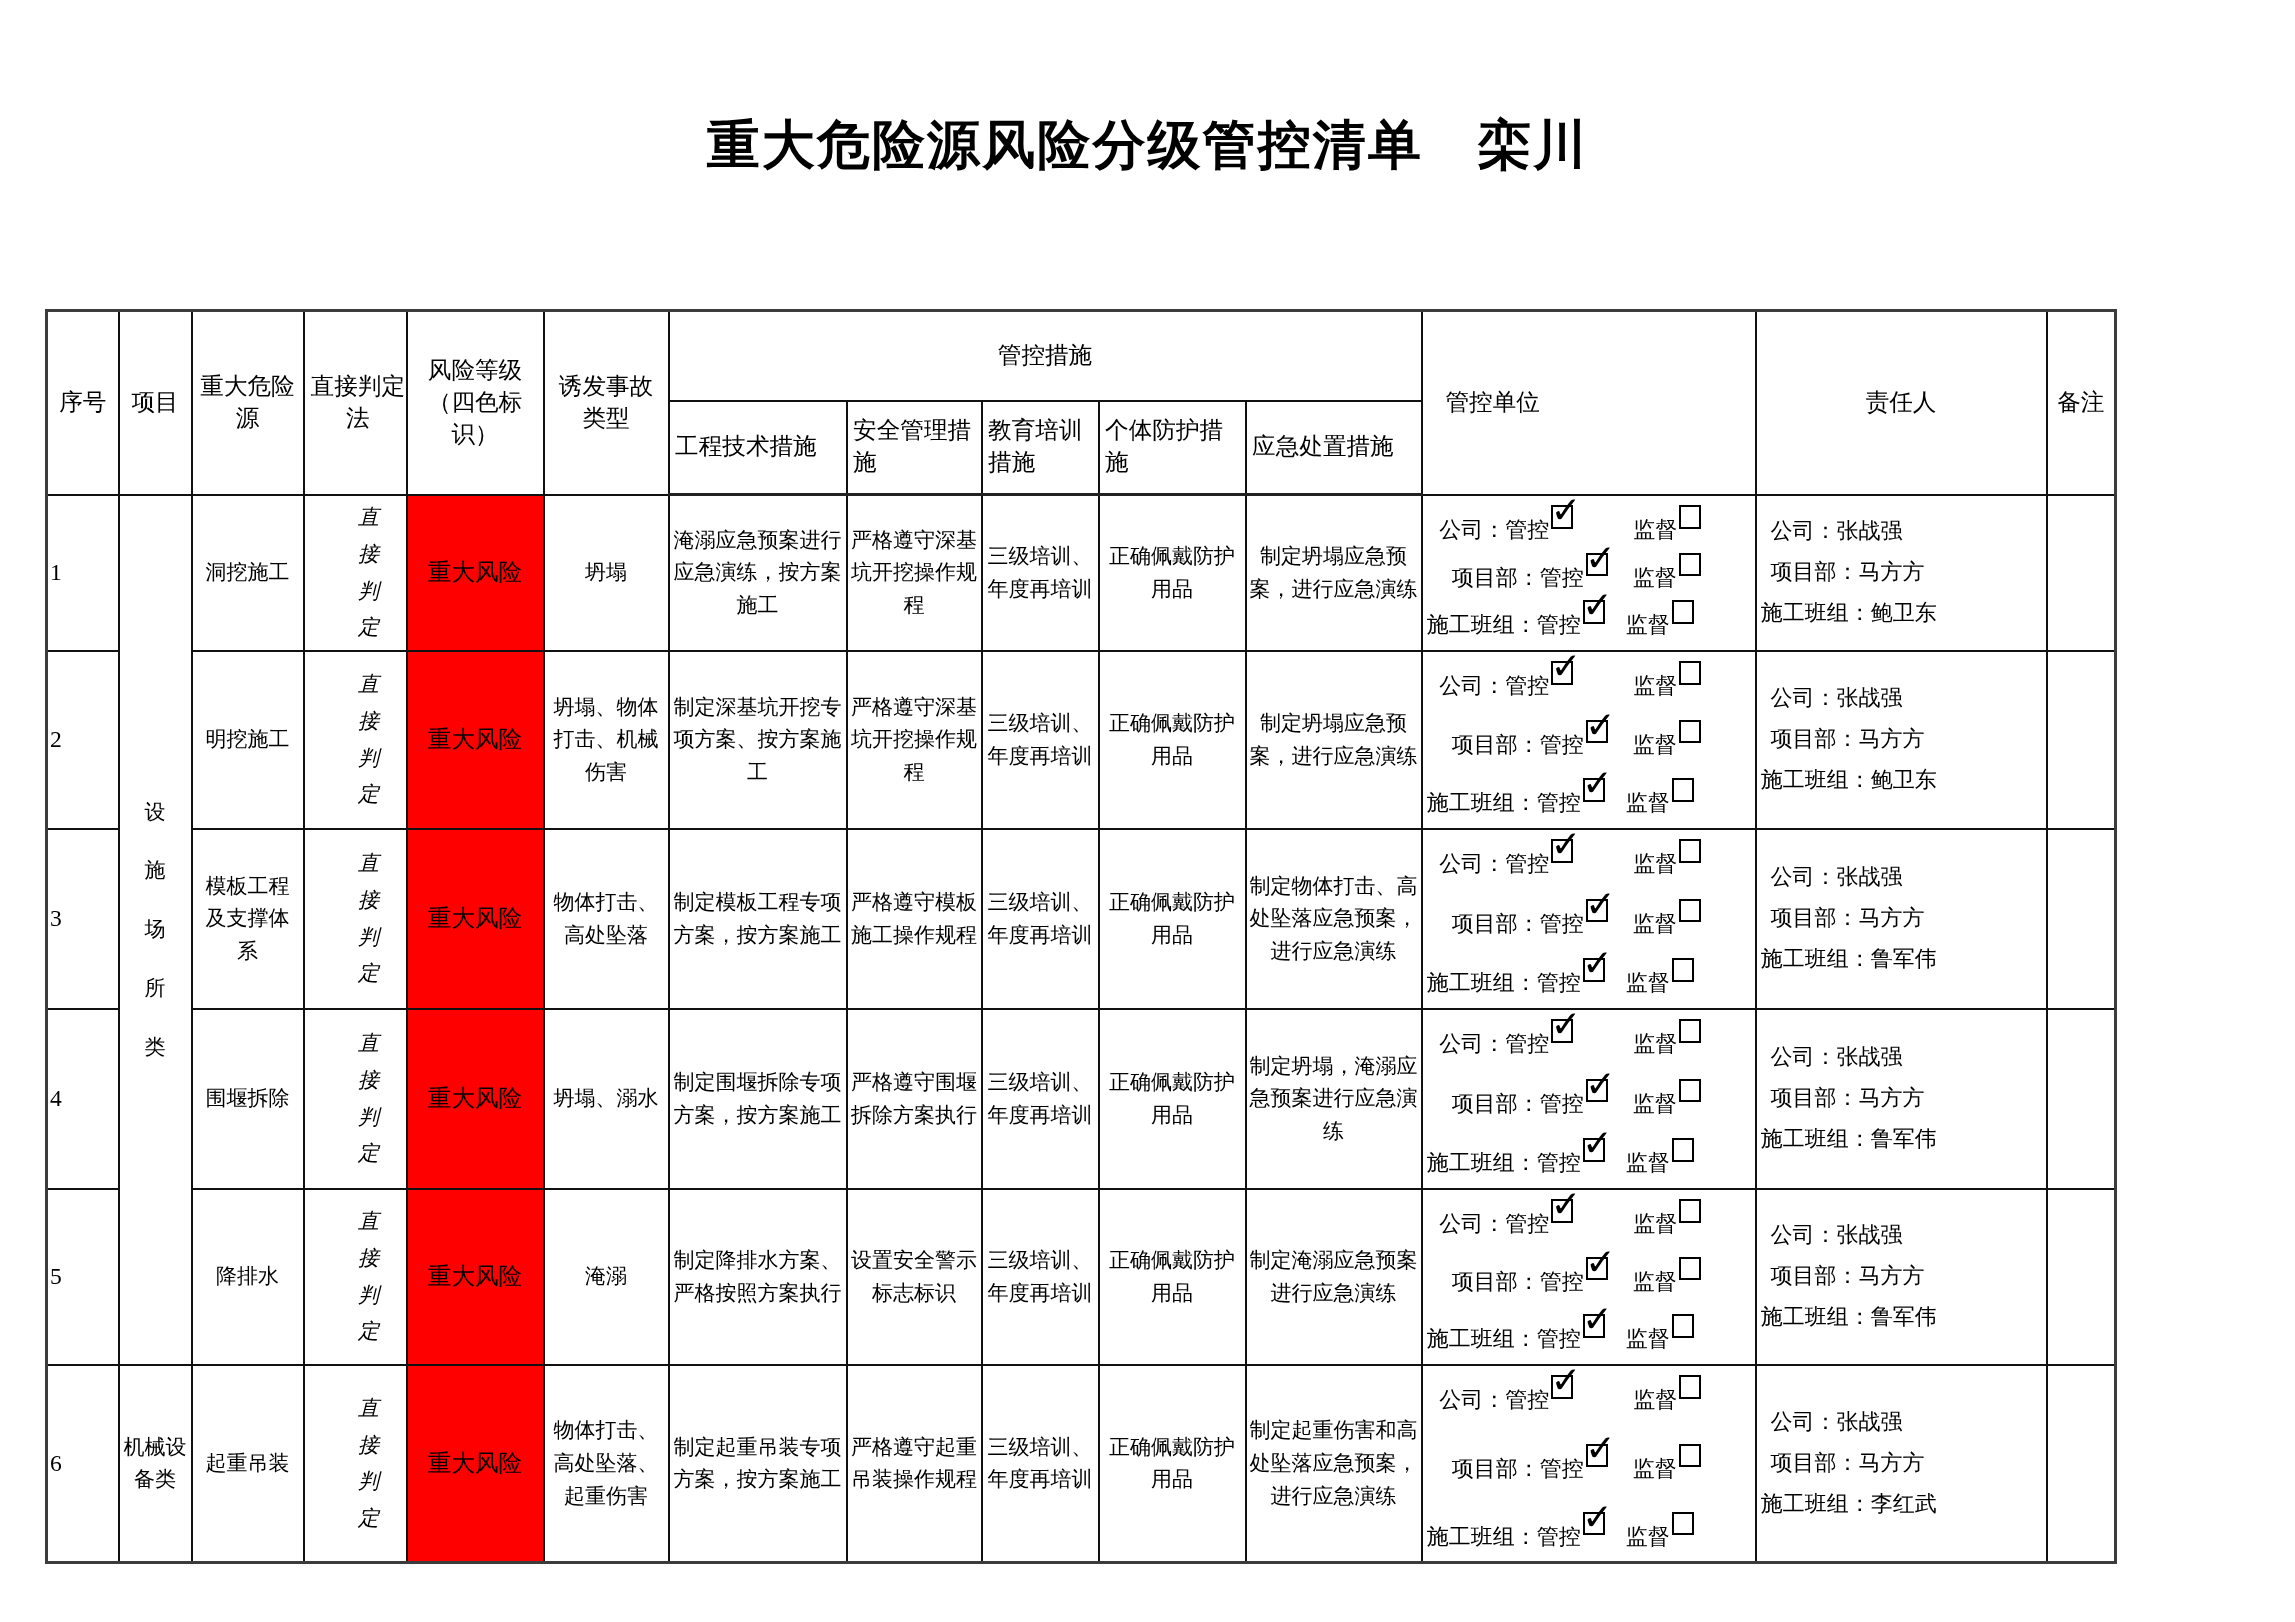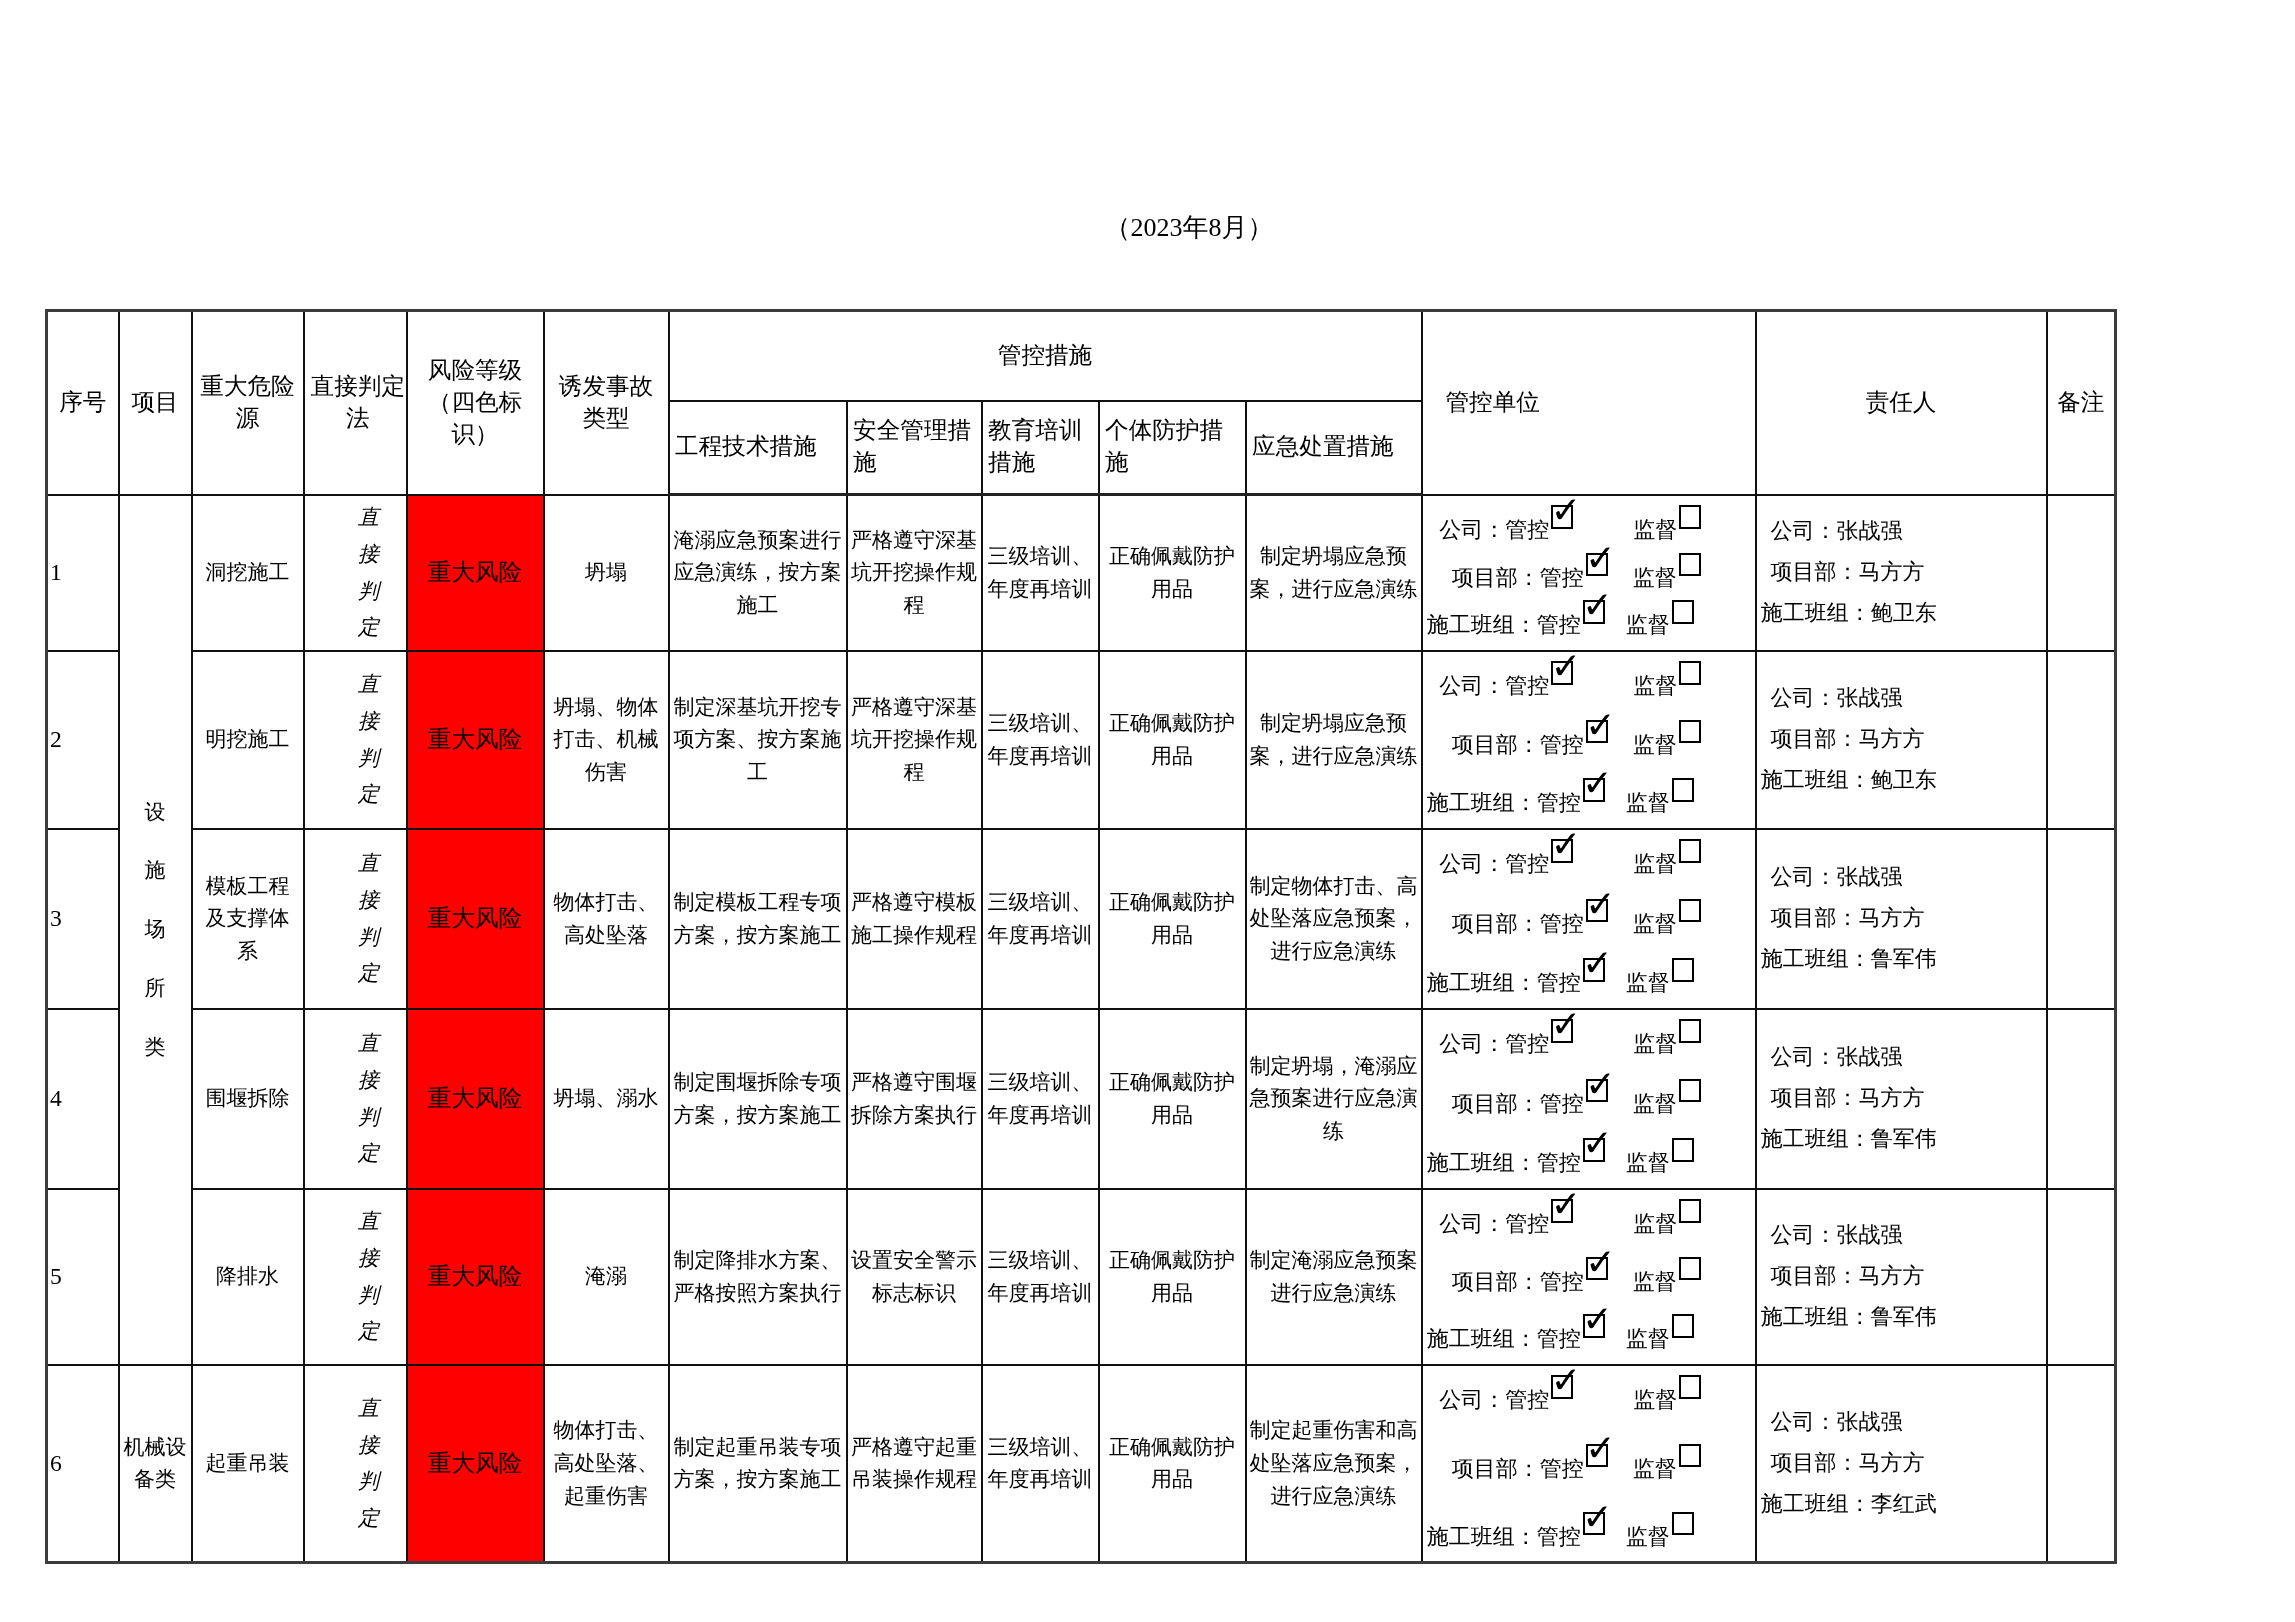--- a/index.html
+++ b/index.html
@@ -71,21 +71,21 @@
   }
   td.resp-cell{text-align:left;font-size:22px;padding-left:4.2px;}
   .resp-wrap{line-height:1.85;}
   .r-ind{margin-left:9.7px;}
 </style>
 </head>
 <body>
 
 <div class="page">
 
-  <div class="doc-subtitle">（2023年8月）</div>
+  <div class="doc-title">重大危险源风险分级管控清单　栾川</div>
 
   <table class="main">
     <colgroup>
       <col style="width:72px">
         <col style="width:73px">
         <col style="width:112px">
       <col style="width:103px">
         <col style="width:137px">
         <col style="width:125px">
       <col style="width:178px">

